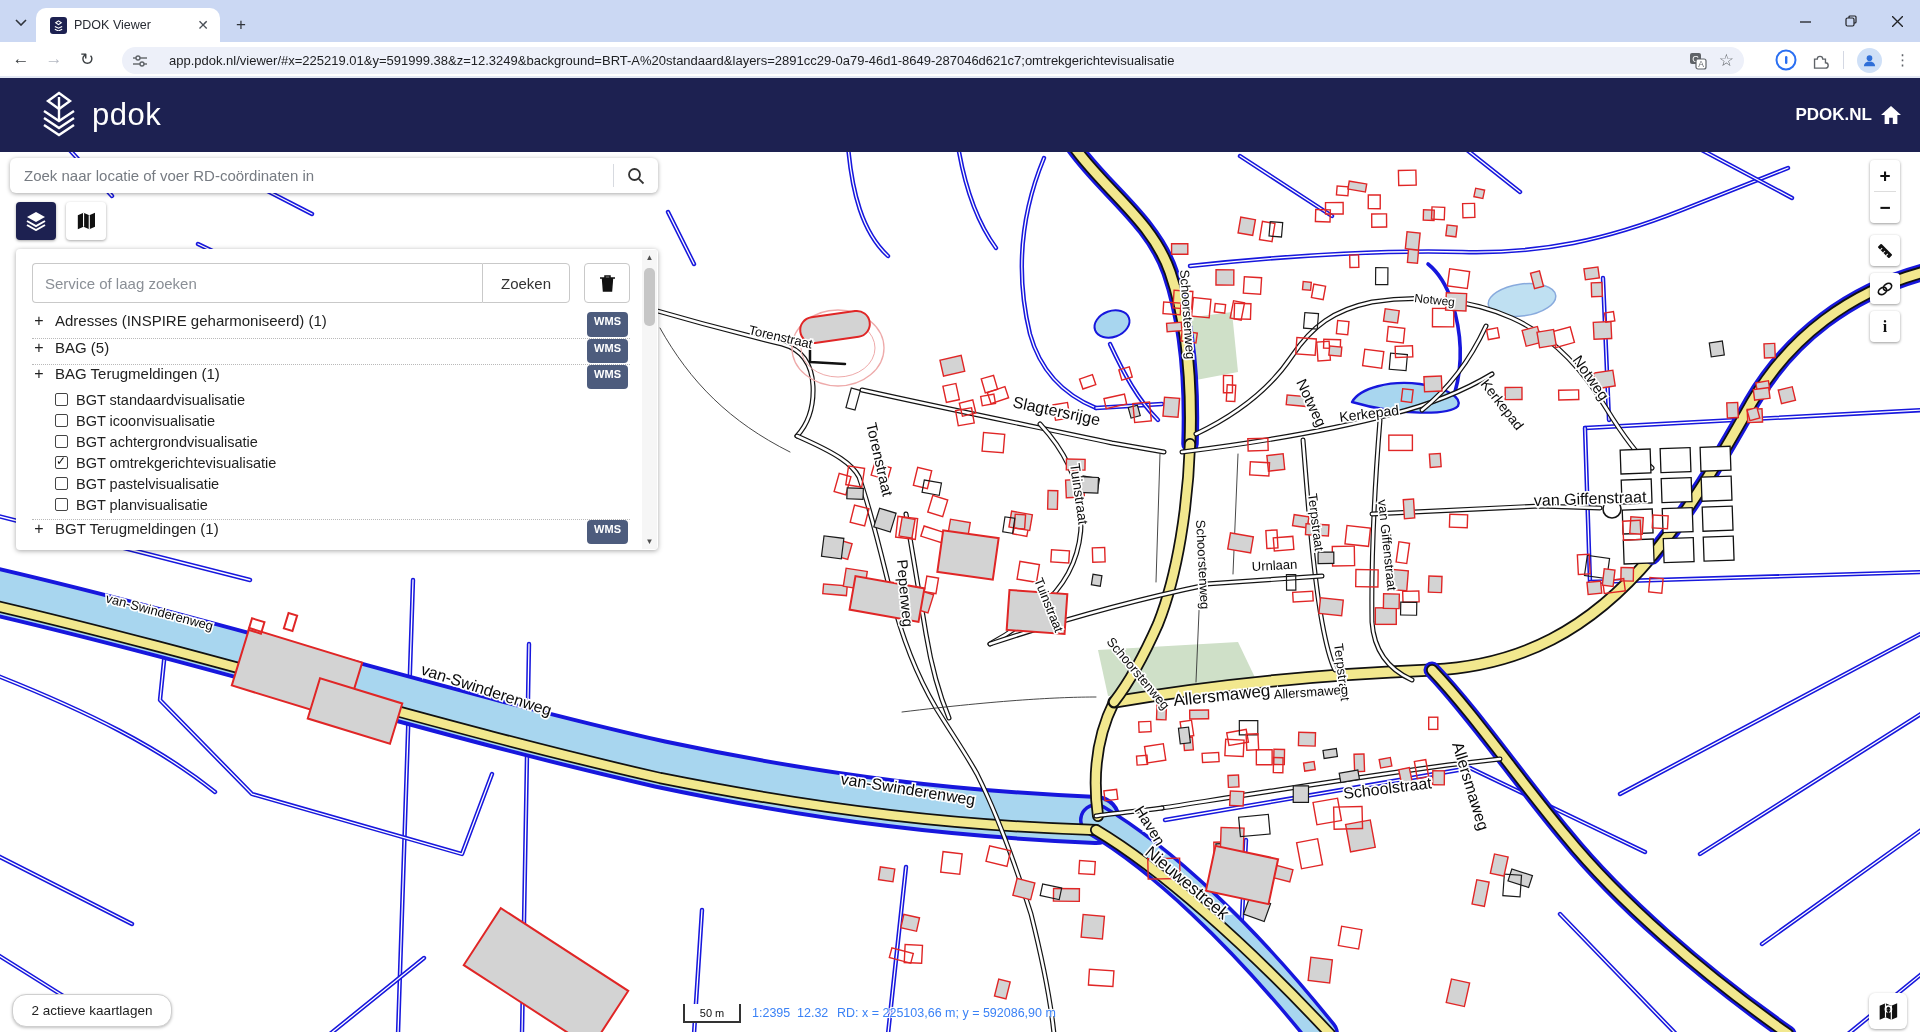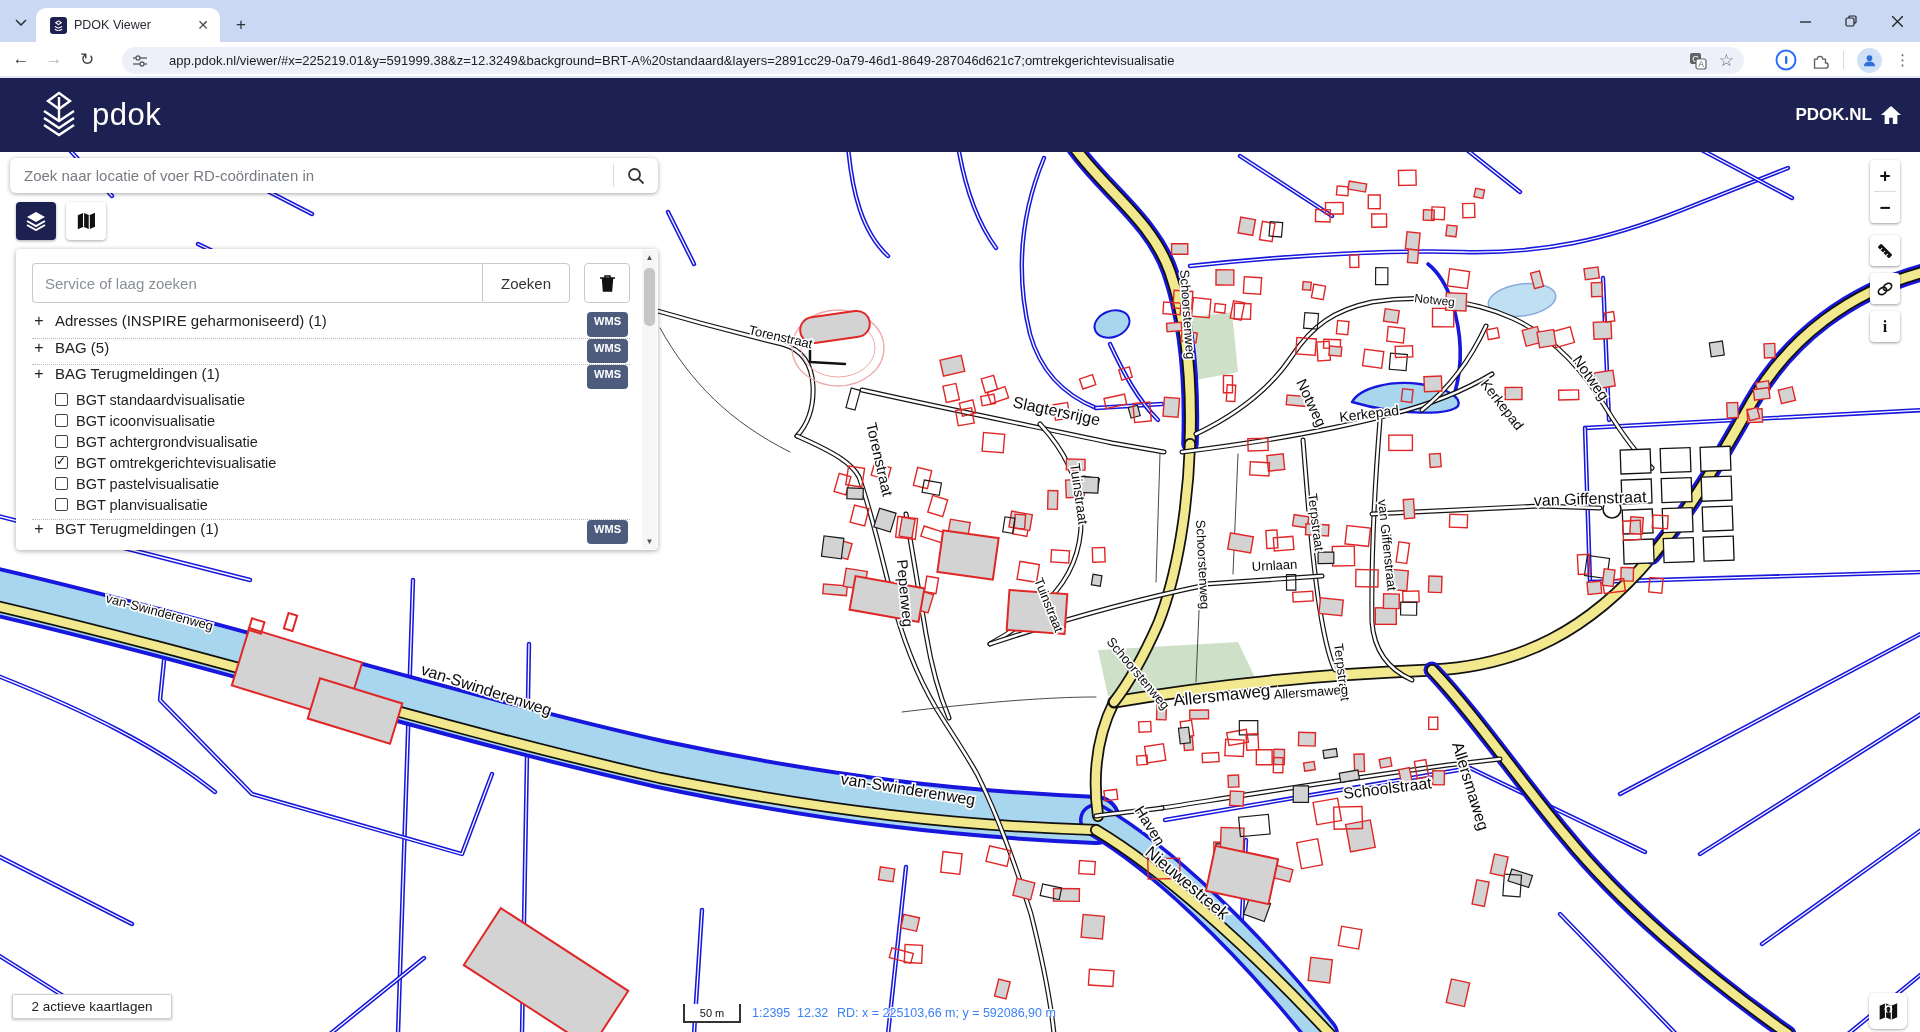--- a/index.html
+++ b/index.html
@@ -84,21 +84,21 @@
   .cb.checked::after { content:"\2713"; position:absolute; left:0px; top:-3px; font-size:12px; color:#111; }
   .child-label { font-size:14.5px; color:#222; }
 
   .mapctl { position:absolute; left:1870px; width:30px; background:#fff; border-radius:4px; box-shadow:0 1px 3px rgba(0,0,0,.4);
             display:flex; align-items:center; justify-content:center; color:#111; }
   .zoomgroup { top:8px; height:63px; flex-direction:column; }
   .zoombtn { width:30px; height:31px; display:flex; align-items:center; justify-content:center; font-size:19px; font-weight:bold; }
   .zoomsep { width:22px; height:1px; background:#ddd; }
   .sq { height:31px; }
 
-  .chip { position:absolute; left:12px; top:842px; width:160px; height:25px; background:#fff; border:1px solid #cfcfcf; border-radius:2px;
+  .chip { position:absolute; left:12px; top:842px; width:160px; height:33px; background:#fff; border:1px solid #cfcfcf; border-radius:14px;
           box-shadow:0 1px 3px rgba(0,0,0,.25); display:flex; align-items:center; justify-content:center; font-size:13.5px; color:#222; }
 
   .scalebox { position:absolute; left:683px; top:852px; width:58px; height:19px; background:#fff;
               border-left:2px solid #333; border-right:2px solid #333; border-bottom:2px solid #333;
               display:flex; align-items:center; justify-content:center; font-size:11px; color:#111; }
   .statustext { position:absolute; top:854px; font-size:12.5px; color:#3b82f6;
                 text-shadow:0 0 2px #fff, 0 0 2px #fff, 1px 1px 0 #fff, -1px -1px 0 #fff; white-space:nowrap; }
 
   .maplocbtn { position:absolute; left:1869px; top:841px; width:38px; height:36px; background:#fff; border-radius:6px;
                box-shadow:0 1px 3px rgba(0,0,0,.35); display:flex; align-items:center; justify-content:center; }

